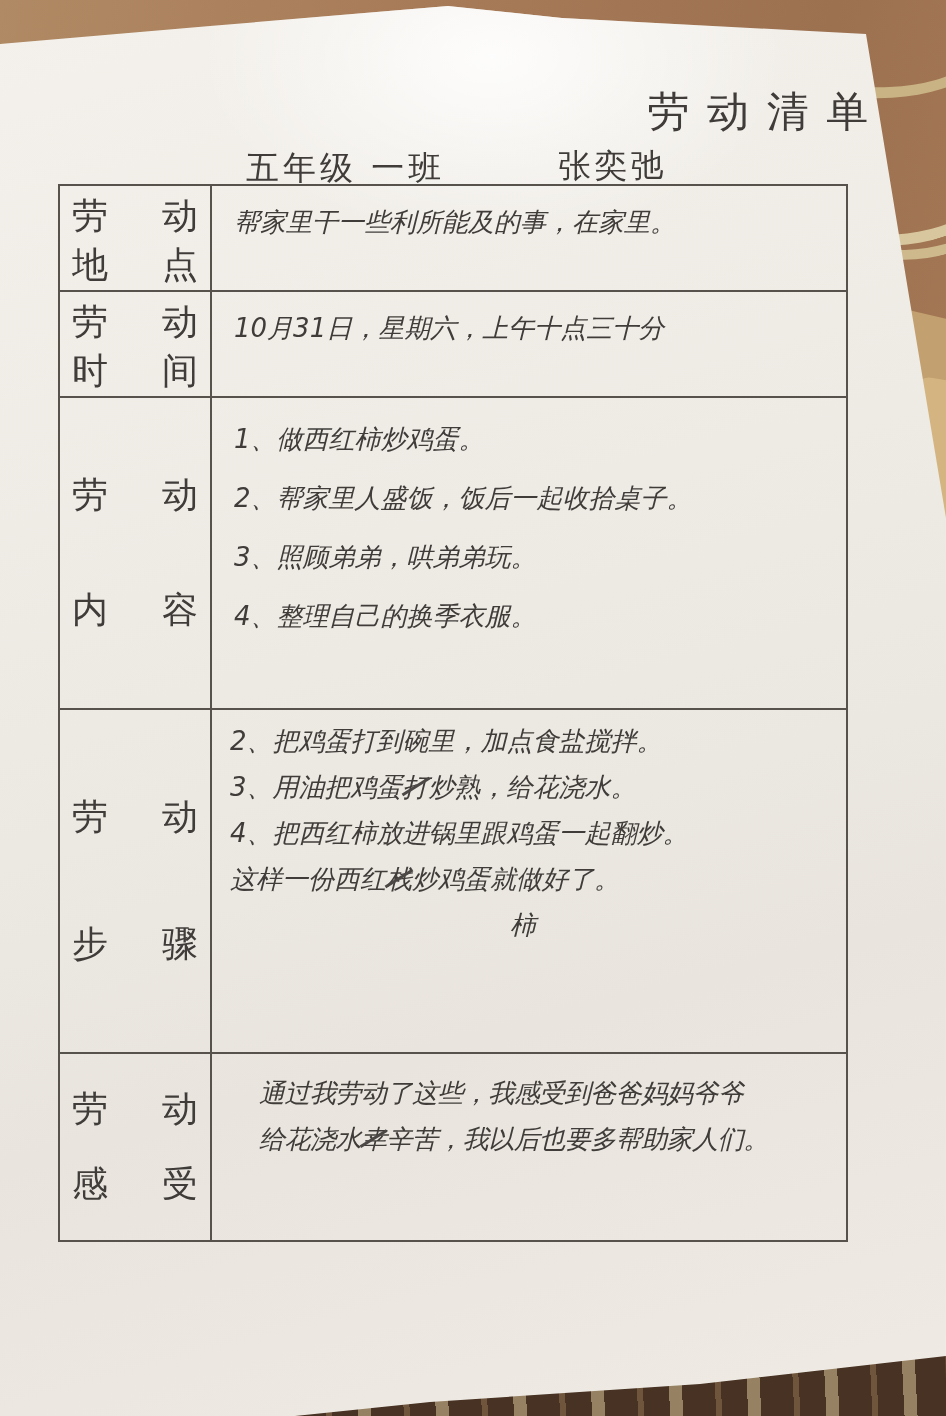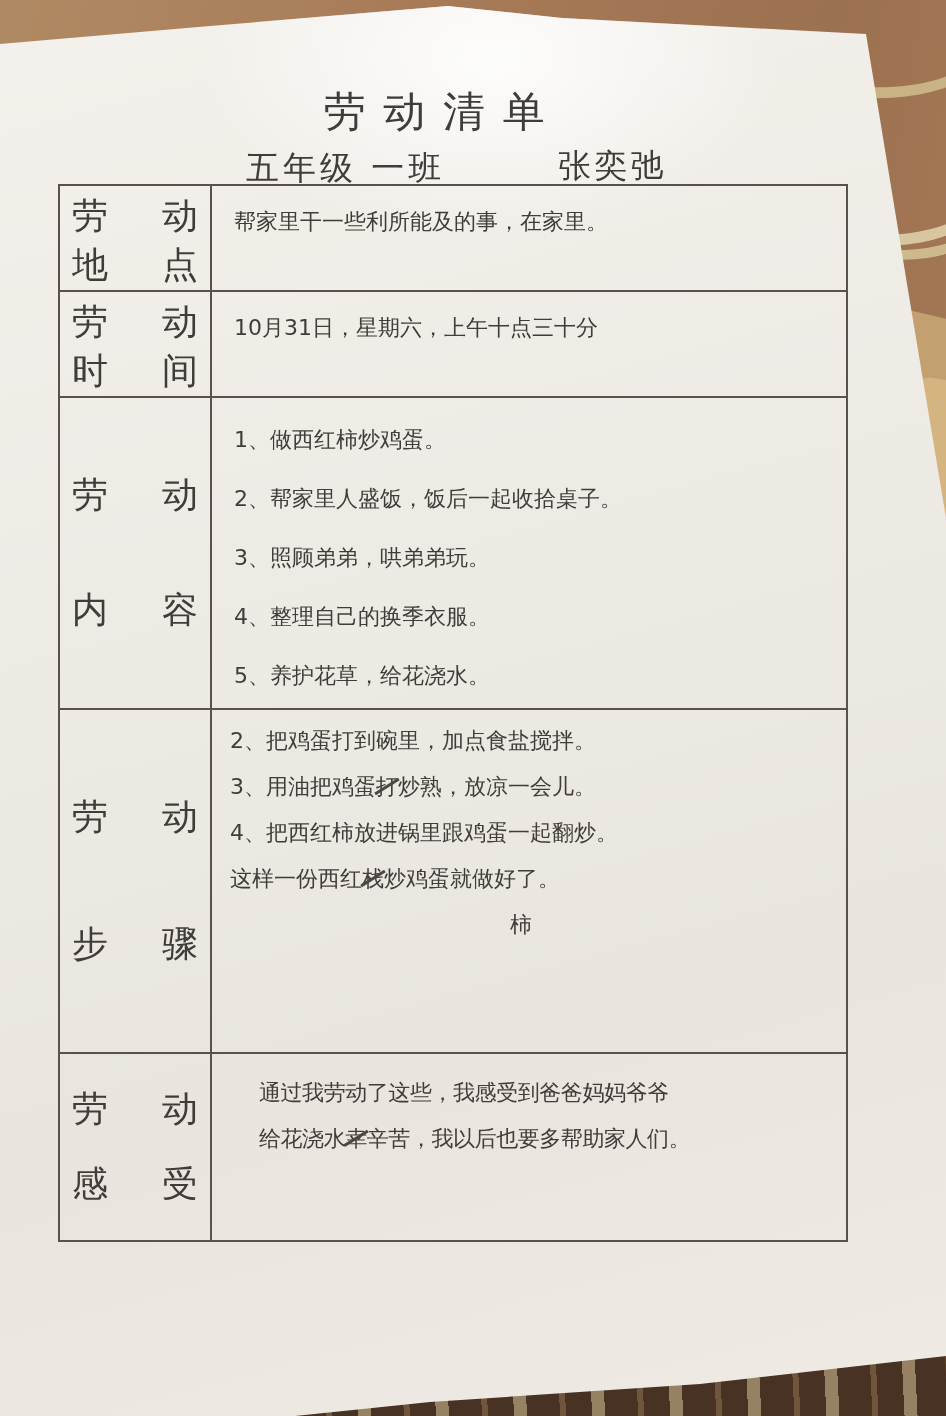--- a/index.html
+++ b/index.html
@@ -25,40 +25,40 @@
   }
   
   .paper{
     position:absolute;inset:0;
     clip-path:polygon(0px 44px,210px 26px,448px 6px,562px 18px,866px 34px,908px 290px,946px 518px,946px 1356px,700px 1384px,430px 1402px,295px 1416px,0px 1416px);
     background:
       radial-gradient(ellipse 420px 260px at 52% 4%,rgba(255,255,255,0.85),rgba(255,255,255,0) 70%),
       linear-gradient(165deg,#f4f1ec 0%,#edeae4 45%,#e9e5de 70%,#efebe4 100%);
   }
   .title{
-    position:absolute;top:84px;left:0;right:60px;text-align:center;
+    position:absolute;top:84px;left:0;right:60px;text-align:right;
     font-size:42px;letter-spacing:0.42em;color:#3f3c3a;
   }
   .grade{position:absolute;top:146px;left:246px;font-size:33px;letter-spacing:0.12em;color:#3f3c3a;}
   .student{position:absolute;top:144px;left:540px;font-size:33px;letter-spacing:0.10em;color:#3f3c3a;margin-left:18px;}
   
   .table{
     position:absolute;left:58px;top:184px;width:790px;height:1058px;
     border:2px solid #57524b;display:flex;flex-direction:column;box-sizing:border-box;
   }
   .trow{display:flex;border-bottom:2px solid #57524b;box-sizing:border-box;}
   .trow:last-child{border-bottom:none;flex:1;}
   .r1{height:106px;} .r2{height:106px;} .r3{height:312px;} .r4{height:344px;}
   .lcell{
     width:152px;border-right:2px solid #57524b;box-sizing:border-box;
     display:flex;flex-direction:column;justify-content:space-evenly;
     padding:6px 12px;color:#3f3c3a;font-size:36px;
   }
   .lline{display:flex;justify-content:space-between;}
-  .ccell{flex:1;padding:10px 14px 14px 22px;color:#3f3c3a;font-size:22px;box-sizing:border-box;overflow:hidden;}
+  .ccell{flex:1;padding:10px 14px 14px 22px;color:#3f3c3a;font-size:26px;box-sizing:border-box;overflow:hidden;font-style:italic;}
   .r1 .ccell,.r2 .ccell{padding-top:16px;line-height:40px;}
   .r3 .ccell{padding-top:12px;}
   .r3 .cline{line-height:59px;}
   .r4 .ccell{padding-top:8px;padding-left:18px;}
   .r4 .cline{line-height:46px;}
   .r5 .ccell{padding-top:16px;margin-left:25px;}
   .r5 .cline{line-height:46px;letter-spacing:-0.02em;}
   .correction{margin-left:280px;}
   .struck{position:relative;display:inline-block;}
   .struck::after{
@@ -125,38 +125,37 @@
           <div class="lline">
             <span>内</span>
             <span>容</span>
           </div>
         </div>
         <div class="ccell">
           <div class="cline">1、做西红柿炒鸡蛋。</div>
           <div class="cline">2、帮家里人盛饭，饭后一起收拾桌子。</div>
           <div class="cline">3、照顾弟弟，哄弟弟玩。</div>
           <div class="cline">4、整理自己的换季衣服。</div>
-          <div class="cline">5、养护花草，给花浇水。</div>
         </div>
       </div>
 
       <div class="trow r4">
         <div class="lcell">
           <div class="lline">
             <span>劳</span>
             <span>动</span>
           </div>
           <div class="lline">
             <span>步</span>
             <span>骤</span>
           </div>
         </div>
         <div class="ccell">
           <div class="cline">2、把鸡蛋打到碗里，加点食盐搅拌。</div>
-          <div class="cline"><span>3、用油把鸡蛋</span><span class="struck">打</span><span>炒熟，放凉一会儿。</span></div>
+          <div class="cline"><span>3、用油把鸡蛋</span><span class="struck">打</span><span>炒熟，给花浇水。</span></div>
           <div class="cline">4、把西红柿放进锅里跟鸡蛋一起翻炒。</div>
           <div class="cline"><span>这样一份西红</span><span class="struck">栈</span><span>炒鸡蛋就做好了。</span></div>
           <div class="cline correction">柿</div>
         </div>
       </div>
 
       <div class="trow r5">
         <div class="lcell">
           <div class="lline">
             <span>劳</span>

